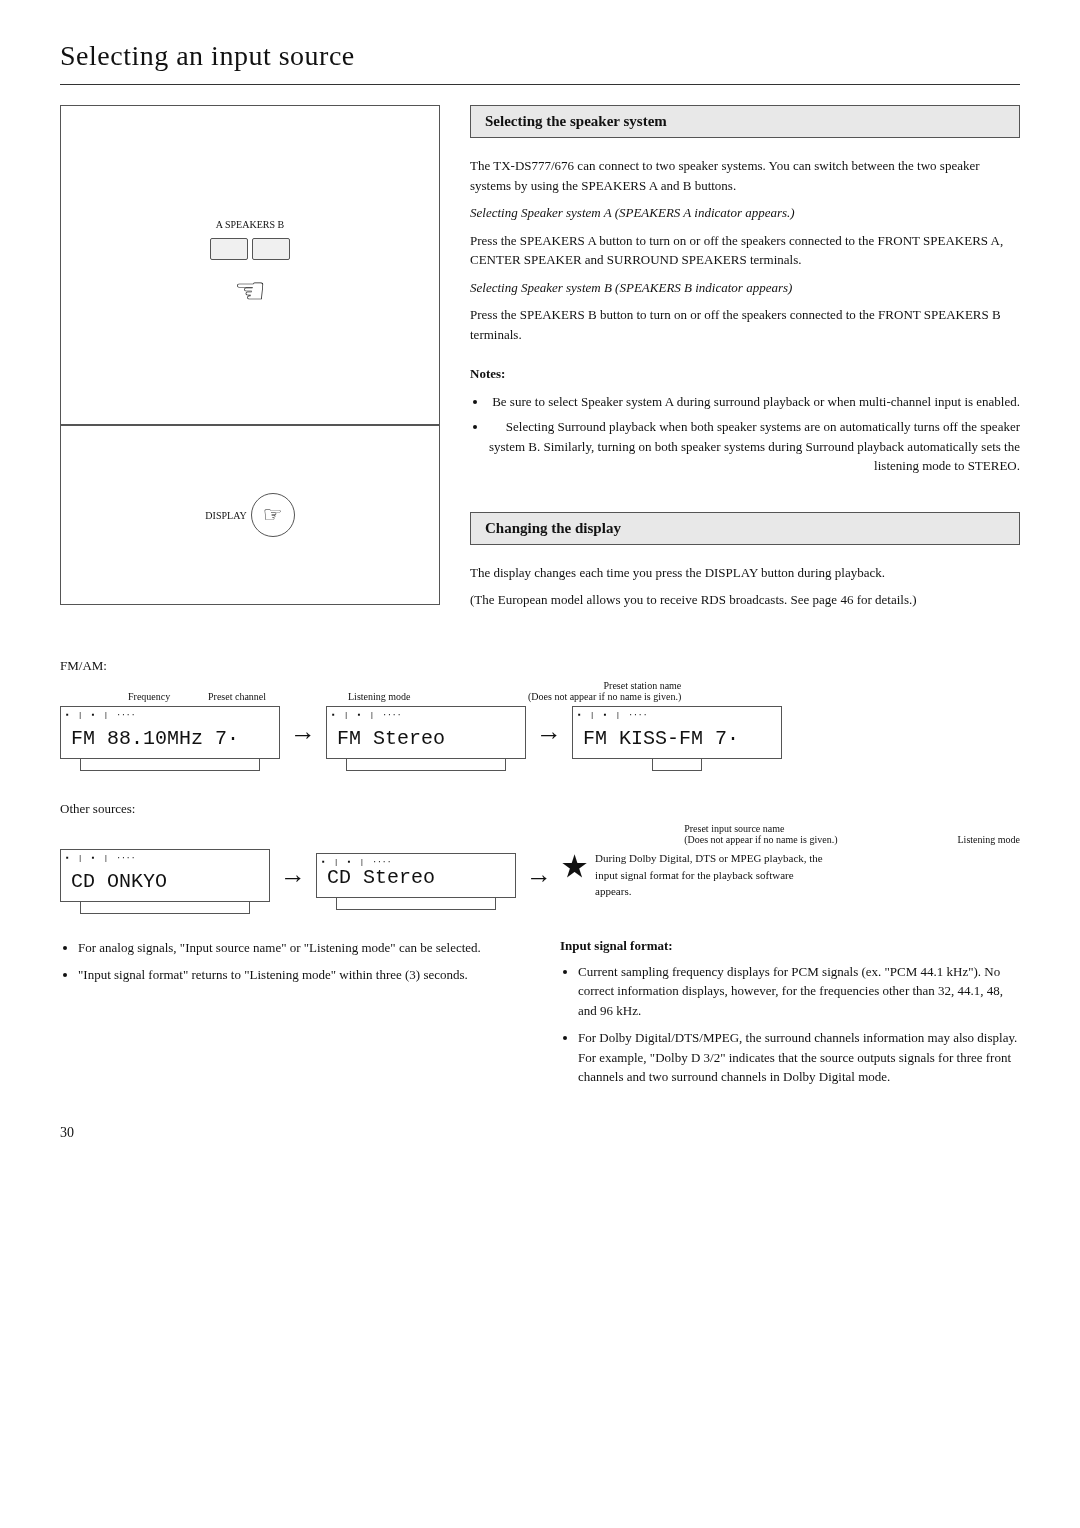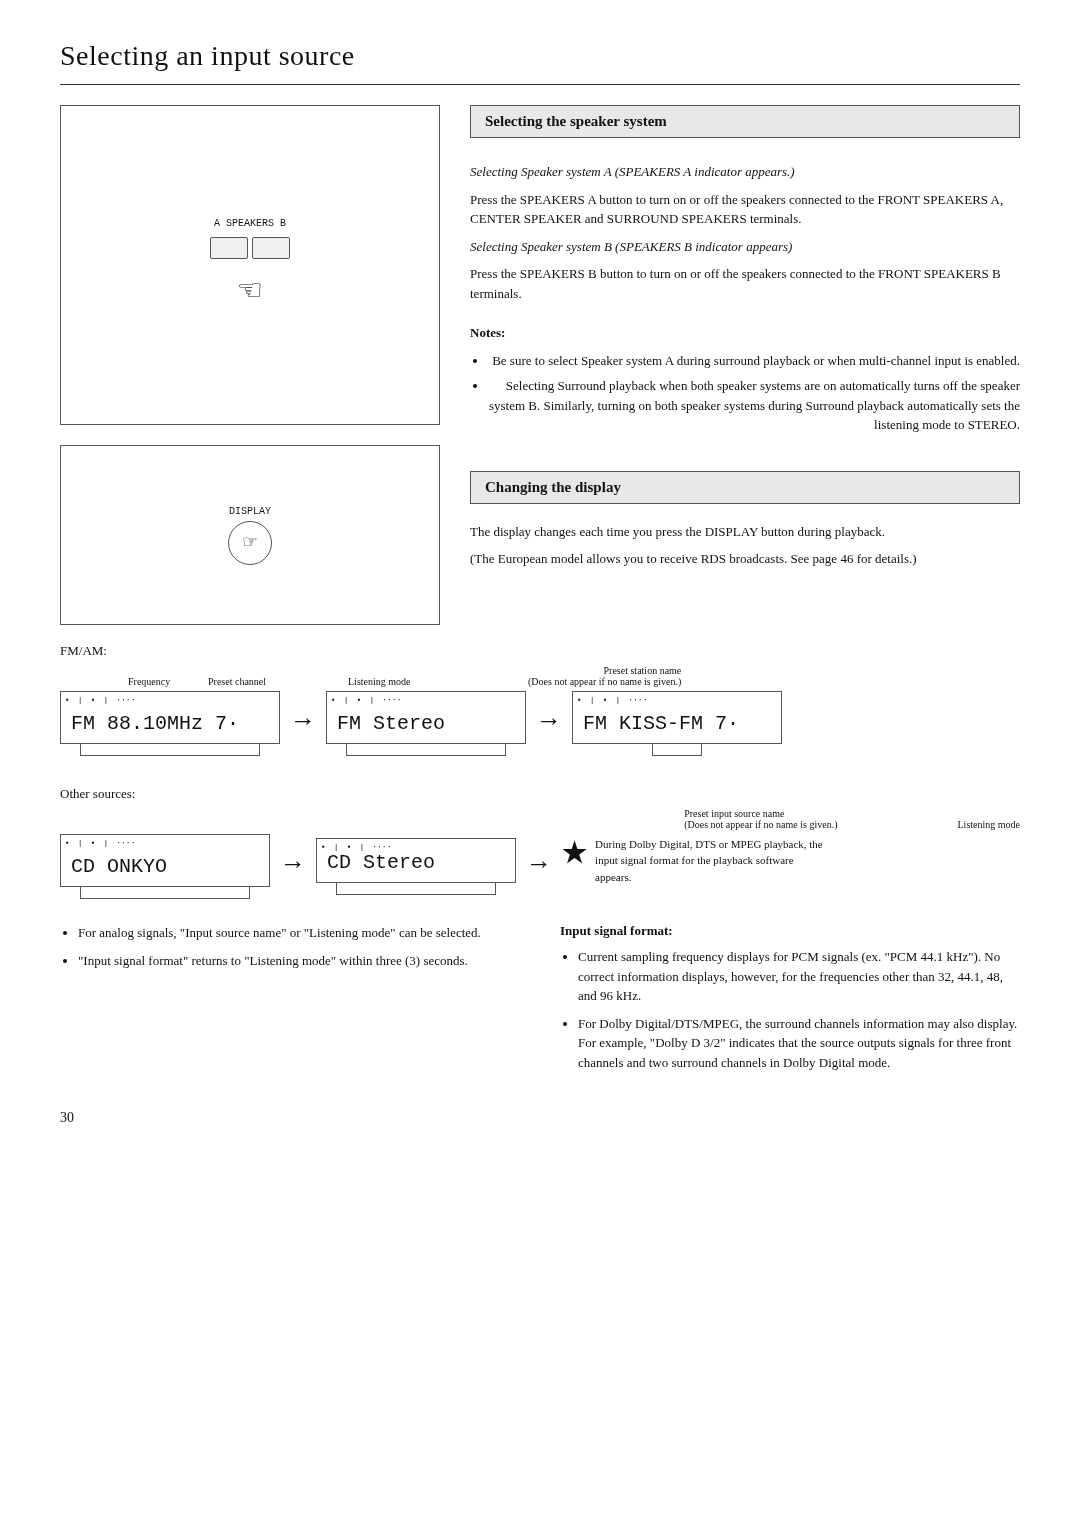--- a/index.html
+++ b/index.html
@@ -24,22 +24,20 @@
       margin-bottom: 20px;
     }
     .main-grid {
       display: grid;
       grid-template-columns: 380px 1fr;
       gap: 0 30px;
     }
     .left-col {
       display: flex;
       flex-direction: column;
-      gap: 20px;
-      font-family: Liberation Mono, monospace;
     }
     .right-col {
       display: flex;
       flex-direction: column;
       gap: 8px;
     }
     .diagram-box {
       border: 1.5px solid #555;
       height: 320px;
       display: flex;
@@ -133,21 +131,21 @@
       border-radius: 2px;
     }
     .hand-icon {
       font-size: 36px;
       margin-top: 6px;
       transform: scaleX(-1);
       display: inline-block;
     }
     .display-hand {
       display: flex;
-      flex-direction: column;
+      flex-direction: row;
       align-items: center;
       gap: 4px;
     }
     .display-btn-label {
       font-size: 10px;
     }
     .display-circle-btn {
       width: 44px;
       height: 44px;
       border-radius: 50%;
@@ -186,20 +184,21 @@
           <span>☞</span>
         </div>
       </div>
     </div>
   </div>
 
   <div class="right-col">
 
     <div class="section-header">Selecting the speaker system</div>
     <div class="section-body">
+      <p>The TX-DS777/676 can connect to two speaker systems. You can switch between the two speaker systems by using the SPEAKERS A and B buttons.</p>
       <p class="sub-heading">Selecting Speaker system A (SPEAKERS A indicator appears.)</p>
       <p>Press the SPEAKERS A button to turn on or off the speakers connected to the FRONT SPEAKERS A, CENTER SPEAKER and SURROUND SPEAKERS  terminals.</p>
       <p class="sub-heading">Selecting Speaker system B (SPEAKERS B indicator appears)</p>
       <p>Press the SPEAKERS B button to turn on or off the speakers connected to the FRONT SPEAKERS B terminals.</p>
       <p class="notes-label">Notes:</p>
       <ul class="notes-list">
         <li>Be sure to select Speaker system A during surround playback or when multi-channel input is enabled.</li>
         <li>Selecting Surround playback when both speaker systems are on automatically turns off the speaker system B. Similarly, turning on both speaker systems during Surround playback automatically sets the listening mode to STEREO.</li>
       </ul>
     </div>

